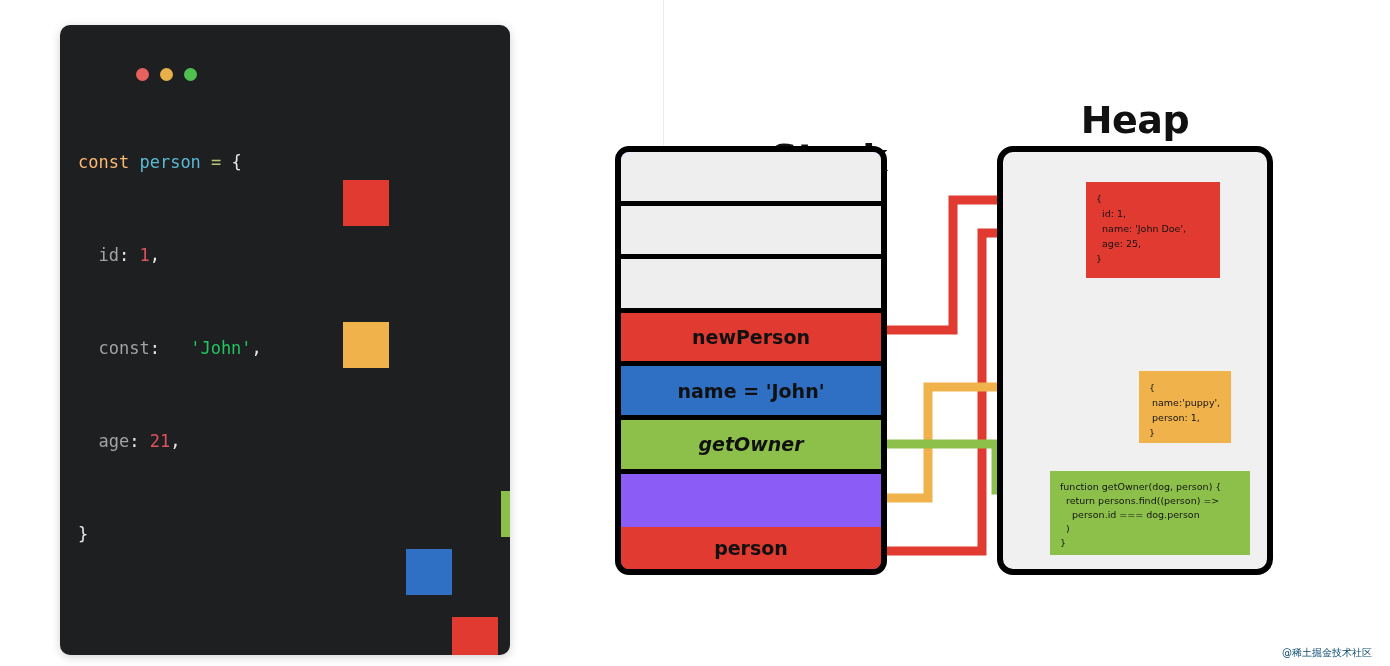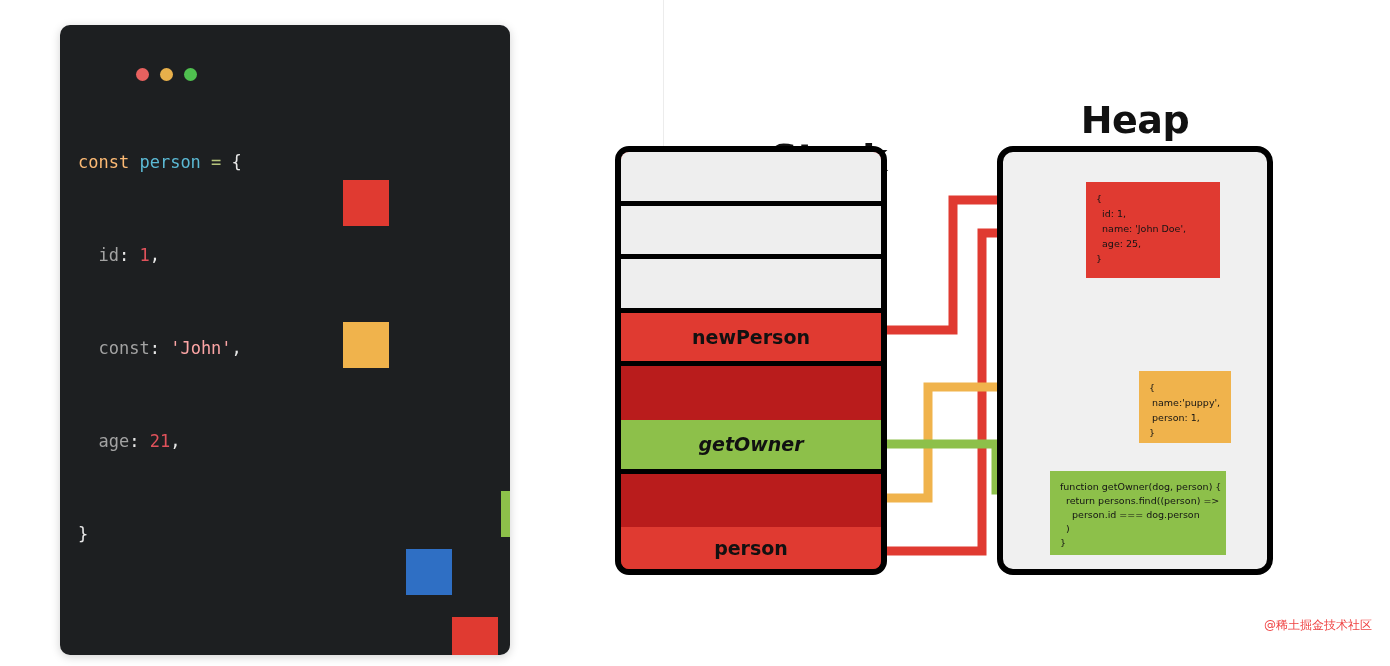--- a/index.html
+++ b/index.html
@@ -65,21 +65,21 @@
     white-space: pre;
     color: #c5c8c6;
   }
   .ln { display: block; height: 31px; }
   .blank { display: block; height: 31px; }
 
   
   .t-kw   { color: #fdba74; }    
   .t-var  { color: #5bb9d4; }    
   .t-prop { color: #a3a3a3; }    
-  .t-str  { color: #fca5a5; }    
+  .t-str  { color: #22c55e; margin-left: 20px; }    
   .t-num  { color: #e0525b; }    
   .t-op   { color: #b6c47c; }    
   .t-pun  { color: #e8e8e8; }    
 
   
   .swatch {
     position: absolute;
     width: 46px;
     height: 46px;
   }
@@ -104,21 +104,21 @@
   
   .stack-box {
     position: absolute;
     left: 615px;
     top: 146px;
     width: 272px;
     height: 429px;
     border: 6px solid #000000;
     border-radius: 14px;
     box-sizing: border-box;
-    background: #b91c1c;
+    background: #8b5cf6;
     overflow: hidden;
   }
   .stack-row {
     position: absolute;
     left: 0;
     width: 100%;
     height: 53.6px;
     box-sizing: border-box;
     border-bottom: 5px solid #000000;
     display: flex;
@@ -158,43 +158,43 @@
     width: 134px; height: 96px;
     background: #e03a31;
   }
   .heap-dog {
     left: 1139px; top: 371px;
     width: 92px; height: 72px;
     background: #f0b34c;
   }
   .heap-fn {
     left: 1050px; top: 471px;
-    width: 176px; height: 84px;
+    width: 200px; height: 84px;
     background: #8dc04a;
     font-size: 9.5px;
     line-height: 14px;
   }
 
   
   .wires {
     position: absolute;
     left: 0; top: 0;
     width: 1390px;
     height: 666px;
     pointer-events: none;
   }
 
   
   .watermark {
     position: absolute;
     right: 18px;
-    bottom: 32px;
-    font-family: "DejaVu Sans", sans-serif;
-    font-size: 12px;
-    color: #ef4444;
+    bottom: 6px;
+    font-family: "DejaVu Sans", sans-serif;
+    font-size: 10px;
+    color: #0c4a6e;
   }
 </style>
 </head>
 <body>
 
 <div class="divider"></div>
 
 <div class="code-window">
   <div class="titlebar">
     <span class="dot red"></span>
@@ -251,20 +251,23 @@
       <span></span>
     </div>
   <div class="stack-row" style="top:53.6px;  background:#eeeeee;">
       <span></span>
     </div>
   <div class="stack-row" style="top:107.2px; background:#eeeeee;">
       <span></span>
     </div>
   <div class="stack-row" style="top:160.8px; background:#e03a31;">
       <span>newPerson</span>
+    </div>
+  <div class="stack-row" style="top:214.4px; background:#2f6fc4;">
+      <span>name = 'John'</span>
     </div>
   <div class="stack-row" style="top:268px;   background:#8dc04a;font-style:italic;">
       <span>getOwner</span>
     </div>
   <div class="stack-row last" style="top:375.2px; background:#e03a31; height:42px;">
       <span>person</span>
     </div>
 </div>
 
 <div class="heap-box"></div>

